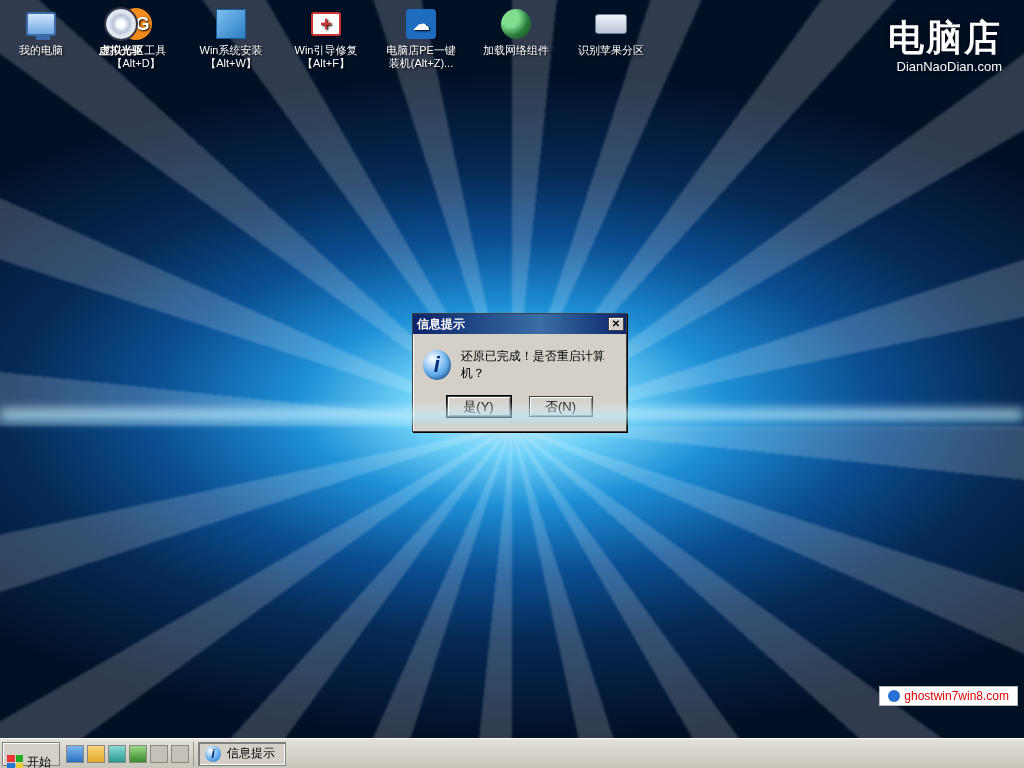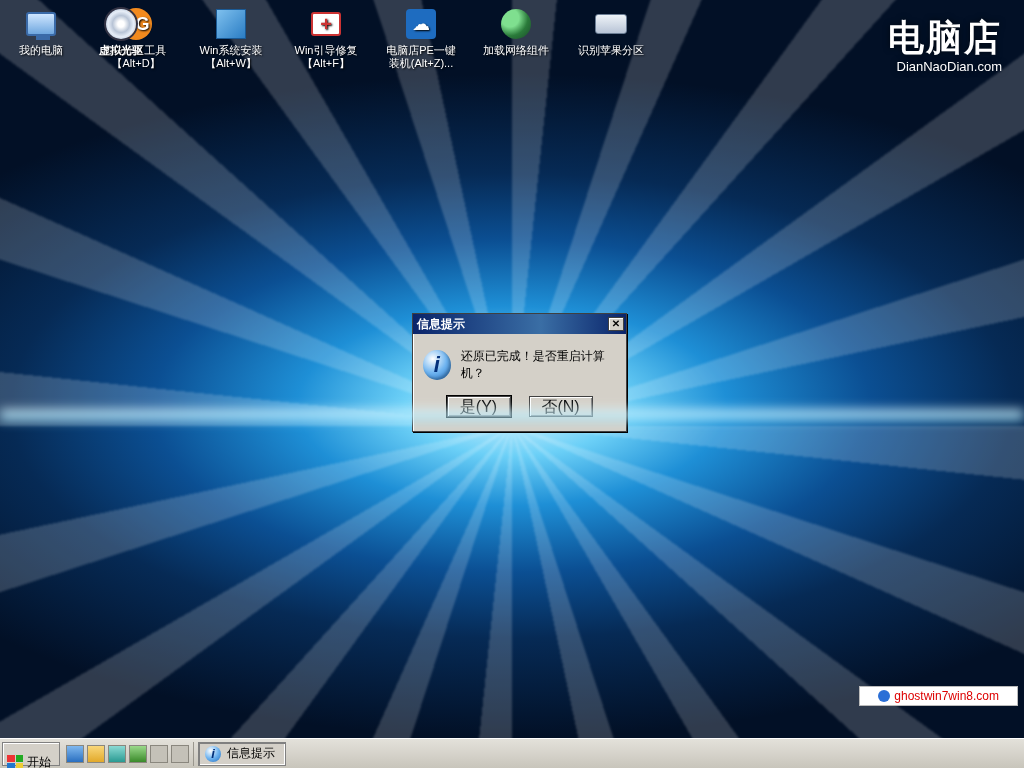--- a/index.html
+++ b/index.html
@@ -35,21 +35,21 @@
   position: absolute; top: 14px; right: 22px; color: #fff; text-align: right;
   font-weight: bold; text-shadow: 0 0 6px rgba(0,0,0,.6);
   pointer-events: none;
 }
 .brand .big { font-size: 36px; letter-spacing: 2px; }
 .brand .small { font-size: 13px; font-weight: normal; margin-top: -4px; }
 
 
 .watermark {
   position: absolute; bottom: 32px; right: 6px;
-  background: #fff; color: #d00; font-size: 12px; padding: 2px 18px;
+  background: #fff; color: #d00; font-size: 12px; padding: 2px 8px;
   border: 1px solid #bbb; display: flex; align-items: center; gap: 4px;
 }
 .watermark .dot { width: 12px; height: 12px; border-radius: 50%; background: #2b6fd6; display: inline-block; }
 
 
 .icons { position: absolute; top: 4px; left: 4px; display: flex; gap: 21px; }
 .icon, .icon2 {
   width: 74px; display: flex; flex-direction: column; align-items: center;
   color: #fff; font-size: 11px; text-align: center; line-height: 13px;
   text-shadow: 1px 1px 2px #000; cursor: pointer; padding: 2px 0;
@@ -94,21 +94,21 @@
 .dlg-body { padding: 14px 10px 8px 10px; display: flex; align-items: center; gap: 10px; }
 .info-icon {
   width: 30px; height: 30px; border-radius: 50%;
   background: radial-gradient(circle at 35% 30%, #fff, #6fb4f0 50%, #1e6cc0);
   color: #04307a; font-weight: bold; font-size: 22px; font-style: italic;
   display: flex; align-items: center; justify-content: center;
   box-shadow: inset -2px -2px 3px rgba(0,0,0,.25);
 }
 .dlg-buttons { display: flex; justify-content: center; gap: 18px; padding: 6px 0 14px; }
 .winbtn {
-  min-width: 64px; height: 21px; font-size: 16px;
+  min-width: 64px; height: 21px; font-size: 13px;
   background: #d4d0c8; border: 1px solid #404040;
   box-shadow: inset 1px 1px 0 #fff, inset -1px -1px 0 #808080;
   cursor: pointer;
 }
 .winbtn.default { box-shadow: 0 0 0 1px #000, inset 1px 1px 0 #fff, inset -1px -1px 0 #808080; }
 
 
 .taskbar {
   position: absolute; left: 0; bottom: 0; width: 1024px; height: 30px;
   background: linear-gradient(#e3e1da,#d6d3cb 50%,#c8c5bb);

